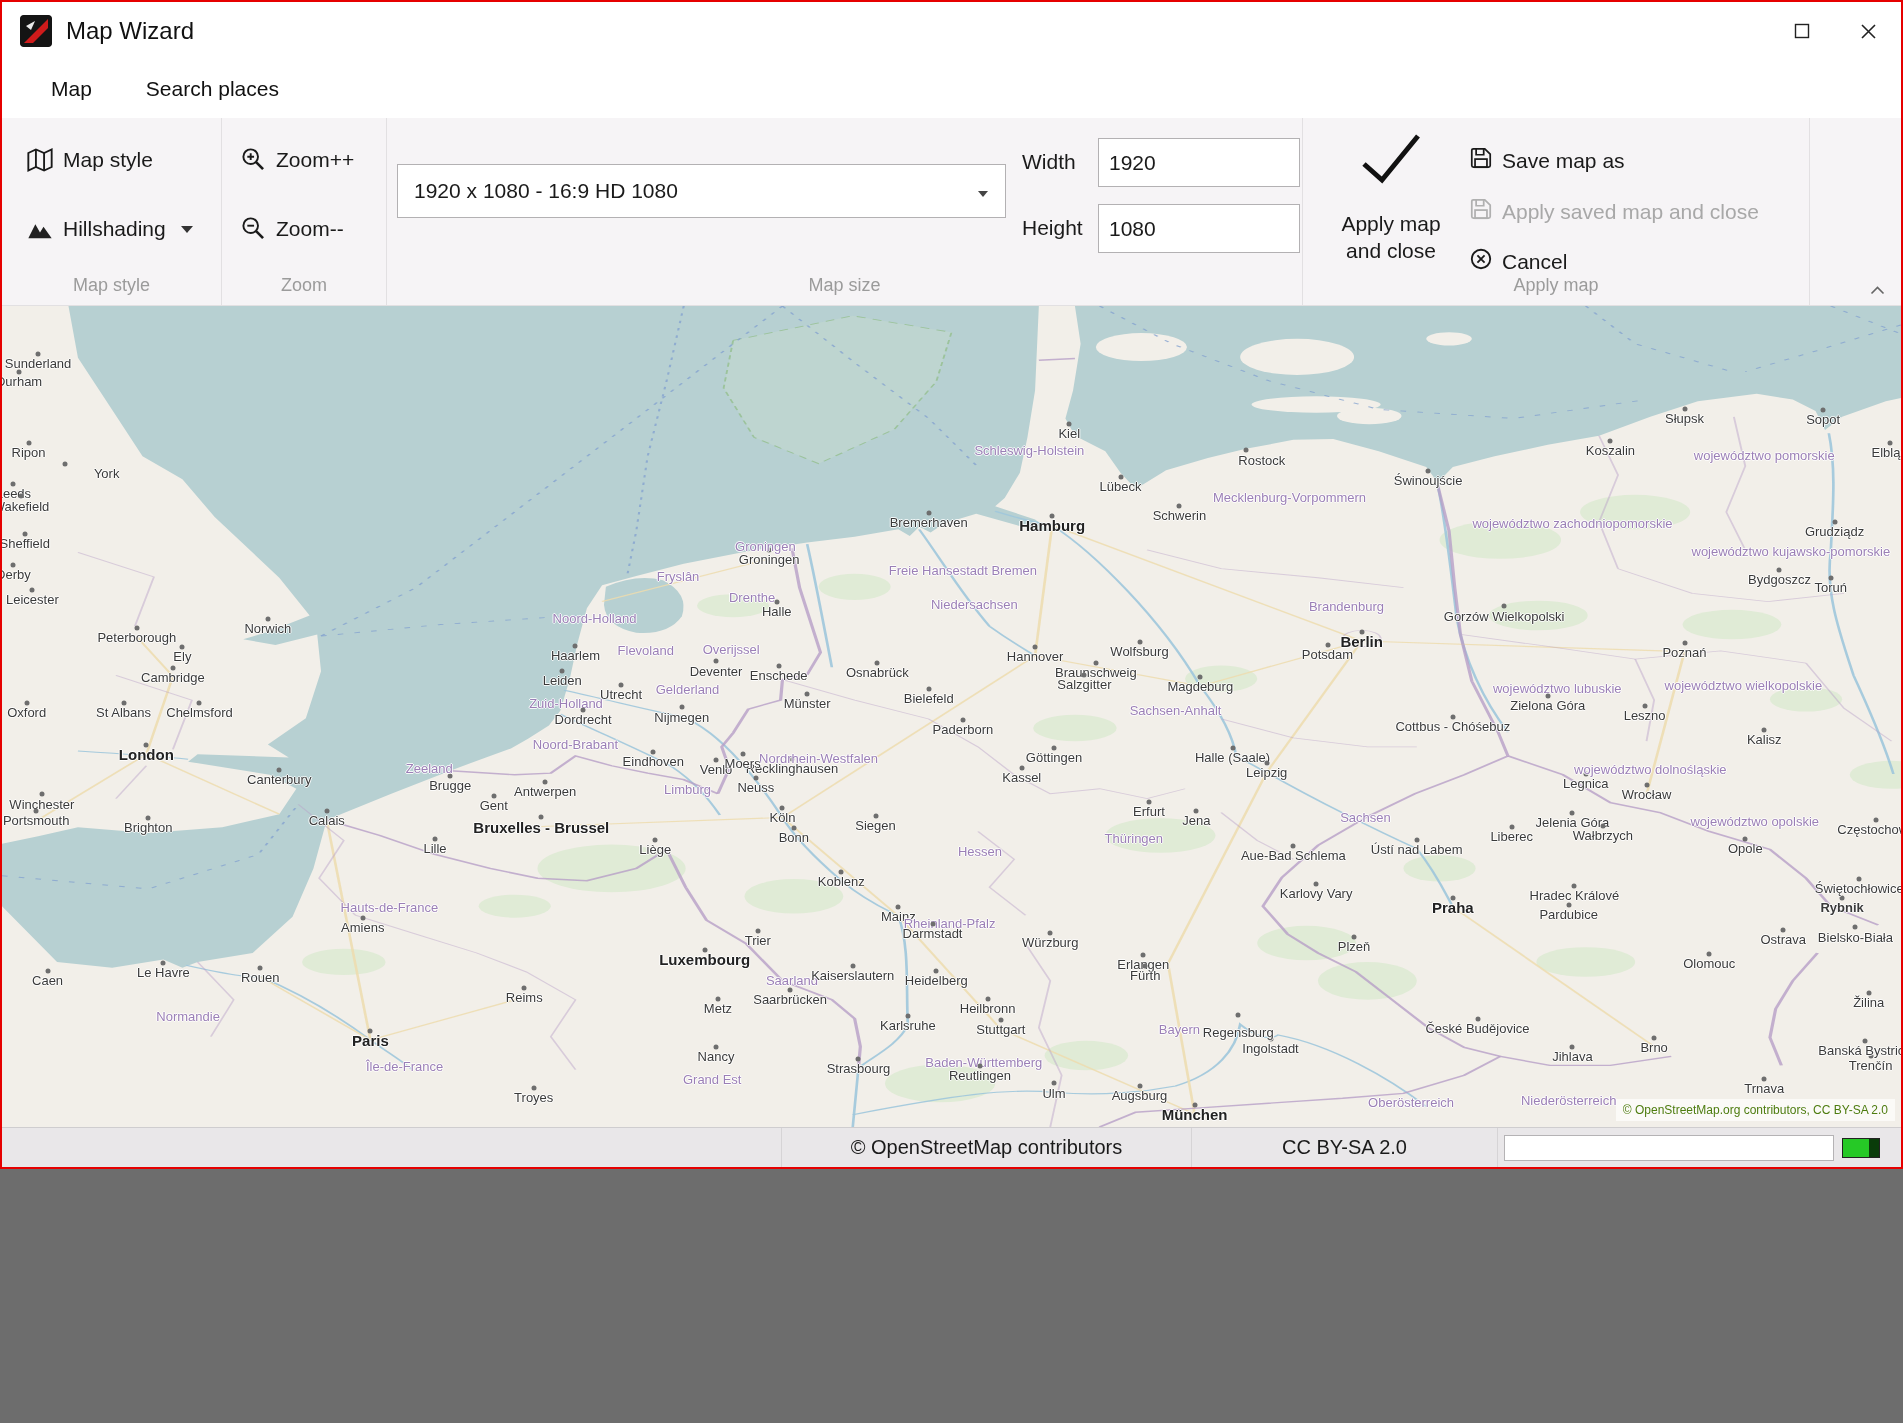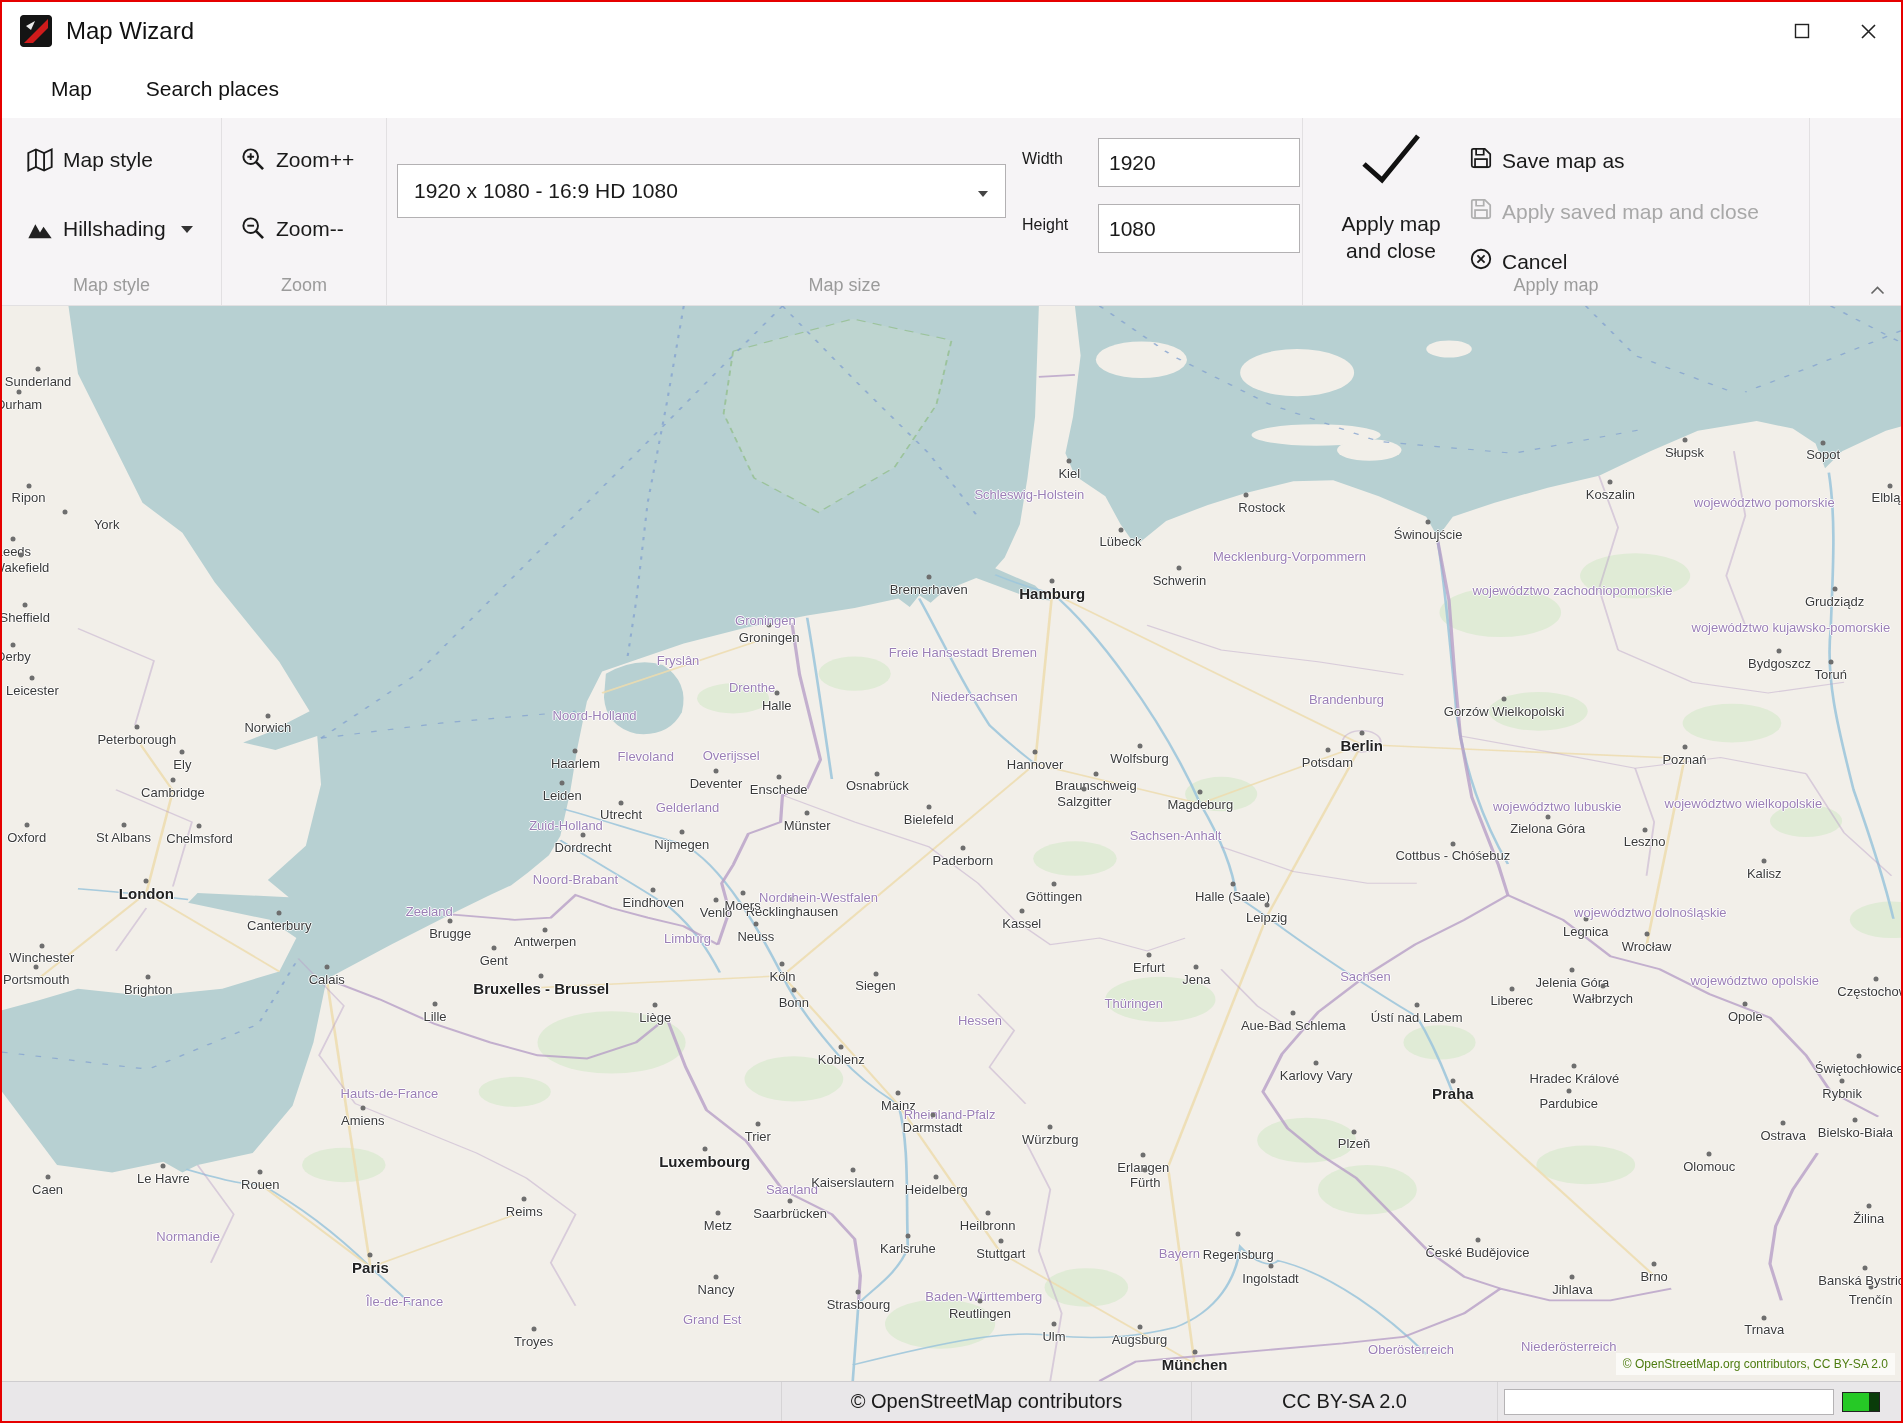--- a/index.html
+++ b/index.html
@@ -4,21 +4,21 @@
 <style>
   :root{
     --water:#b7d0d2; --land:#f2efe9; --forest:#e0ebd6;
     --admin-boundary:#b79fc7; --maritime-boundary:#85a3cf;
     --river:#9fc6db; --road:#eddcae;
     --city-label:#3a3a3a; --region-label:#9b7fb6;
     --win-border:#e60000;
   }
   *{box-sizing:border-box;margin:0;padding:0}
   body{margin:0;font-family:"Liberation Sans",sans-serif;background:#6d6d6d}
-  .window{width:1903px;height:1423px;border:2px solid var(--win-border);background:#fff;
+  .window{width:1903px;height:1169px;border:2px solid var(--win-border);background:#fff;
     display:flex;flex-direction:column;overflow:hidden;position:relative}
 
   
   .titlebar{height:58px;flex:0 0 auto;display:flex;align-items:center;padding-left:18px;background:#fff}
   .app-icon{width:32px;height:32px;border-radius:4px;background:#141414;position:relative;overflow:hidden;flex:0 0 auto}
   .app-icon svg{position:absolute;inset:0}
   .window-title{font-size:24px;color:#111;margin-left:14px}
   .win-controls{margin-left:auto;display:flex;height:100%}
   .win-btn{width:66px;height:100%;display:flex;align-items:center;justify-content:center;cursor:pointer}
 
@@ -30,21 +30,21 @@
   .ribbon{height:188px;flex:0 0 auto;background:#f6f4f6;border-bottom:1px solid #e2e0e2;display:flex;position:relative}
   .rgroup{position:relative;height:100%;border-right:1px solid #e2e0e2;flex:0 0 auto}
   .rgroup:last-child{border-right:none;flex:1 1 auto}
   .rgroup-label{position:absolute;bottom:9px;left:0;right:0;text-align:center;font-size:18px;color:#9b9b9b}
   .rbtn{position:absolute;display:flex;align-items:center;gap:9px;font-size:21px;color:#1a1a1a;cursor:pointer;white-space:nowrap}
   .rbtn .ic{display:flex;align-items:center}
   .caret-down{width:0;height:0;border-left:6px solid transparent;border-right:6px solid transparent;border-top:7px solid #333;margin-left:6px}
   .combobox{position:absolute;left:10px;top:46px;width:609px;height:54px;background:#fff;border:1px solid #b3b1b3;
     display:flex;align-items:center;padding:0 16px;font-size:21px;color:#1a1a1a;cursor:pointer}
   .combobox .cbx-caret{margin-left:auto}
-  .dim-label{position:absolute;left:635px;font-size:16px;color:#1a1a1a}
+  .dim-label{position:absolute;left:635px;font-size:21px;color:#1a1a1a}
   .dim-input{position:absolute;left:711px;width:202px;height:49px;border:1px solid #b3b1b3;background:#fff;
     font-family:"Liberation Sans",sans-serif;font-size:21px;padding:0 10px;color:#1a1a1a;outline:none}
   .apply-big{position:absolute;left:18px;top:12px;width:140px;text-align:center;cursor:pointer}
   .apply-big .txt{font-size:21px;color:#1a1a1a;line-height:27px;margin-top:20px}
   .apply-side{position:absolute;left:165px;display:flex;align-items:center;gap:8px;font-size:21px;color:#1a1a1a;cursor:pointer;white-space:nowrap}
   .apply-side.disabled{color:#a8a8a8;cursor:default}
   .ribbon-collapse{position:absolute;right:16px;bottom:10px;cursor:pointer;display:flex}
 
   
   .map{flex:1 1 auto;position:relative;overflow:hidden;background:var(--land);cursor:grab}
@@ -610,21 +610,21 @@
         <span class="map-label t-r" style="left: 82.5%; top: 96.7%;">Niederösterreich</span>
         <i class="city-dot" style="left: 98.3%; top: 83.7%;"></i>
         <span class="map-label t-c" style="left: 98.3%; top: 84.8%;">Žilina</span>
         <i class="city-dot" style="left: 98.4%; top: 91.3%;"></i>
         <span class="map-label t-c" style="left: 98.4%; top: 92.4%;">Trenčín</span>
         <i class="city-dot" style="left: 92.8%; top: 94.1%;"></i>
         <span class="map-label t-c" style="left: 92.8%; top: 95.2%;">Trnava</span>
         <i class="city-dot" style="left: 98.1%; top: 89.5%;"></i>
         <span class="map-label t-c" style="left: 98.1%; top: 90.6%;">Banská Bystrica</span>
         <i class="city-dot" style="left: 96.9%; top: 72.1%;"></i>
-        <span class="map-label t-c" style="left: 96.9%; top: 73.2%;">Rybnik</span>
+        <span class="map-label t-c" style="left: 96.9%; top: 73.2%; font-weight: bold;">Rybnik</span>
         <i class="city-dot" style="left: 97.6%; top: 75.7%;"></i>
         <span class="map-label t-c" style="left: 97.6%; top: 76.8%;">Bielsko-Biała</span>
         <i class="city-dot" style="left: 88.6%; top: 12.5%;"></i>
         <span class="map-label t-c" style="left: 88.6%; top: 13.6%;">Słupsk</span>
         <i class="city-dot" style="left: 95.9%; top: 12.7%;"></i>
         <span class="map-label t-c" style="left: 95.9%; top: 13.8%;">Sopot</span>
         <i class="city-dot" style="left: 84.7%; top: 16.4%;"></i>
         <span class="map-label t-c" style="left: 84.7%; top: 17.5%;">Koszalin</span>
         <span class="map-label t-r" style="left: 92.8%; top: 18.2%;">województwo pomorskie</span>
         <i class="city-dot" style="left: 99.4%; top: 16.7%;"></i>

